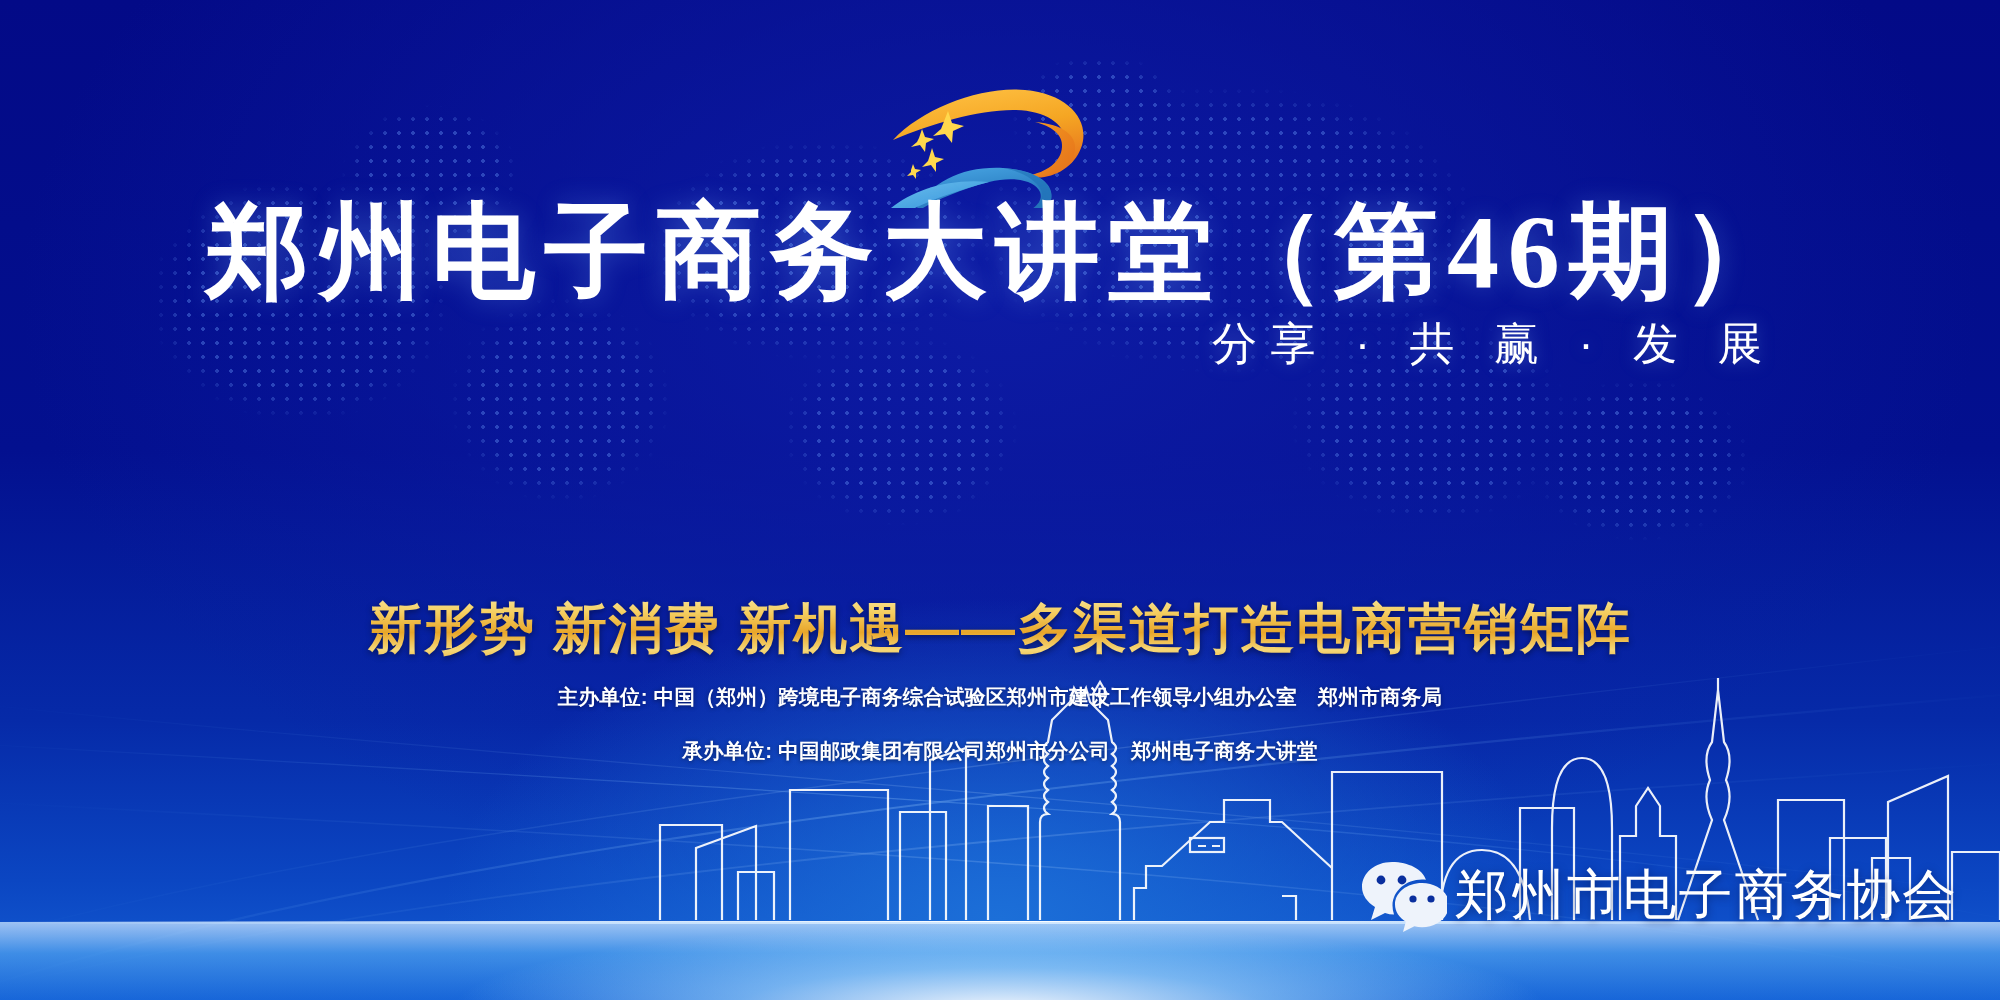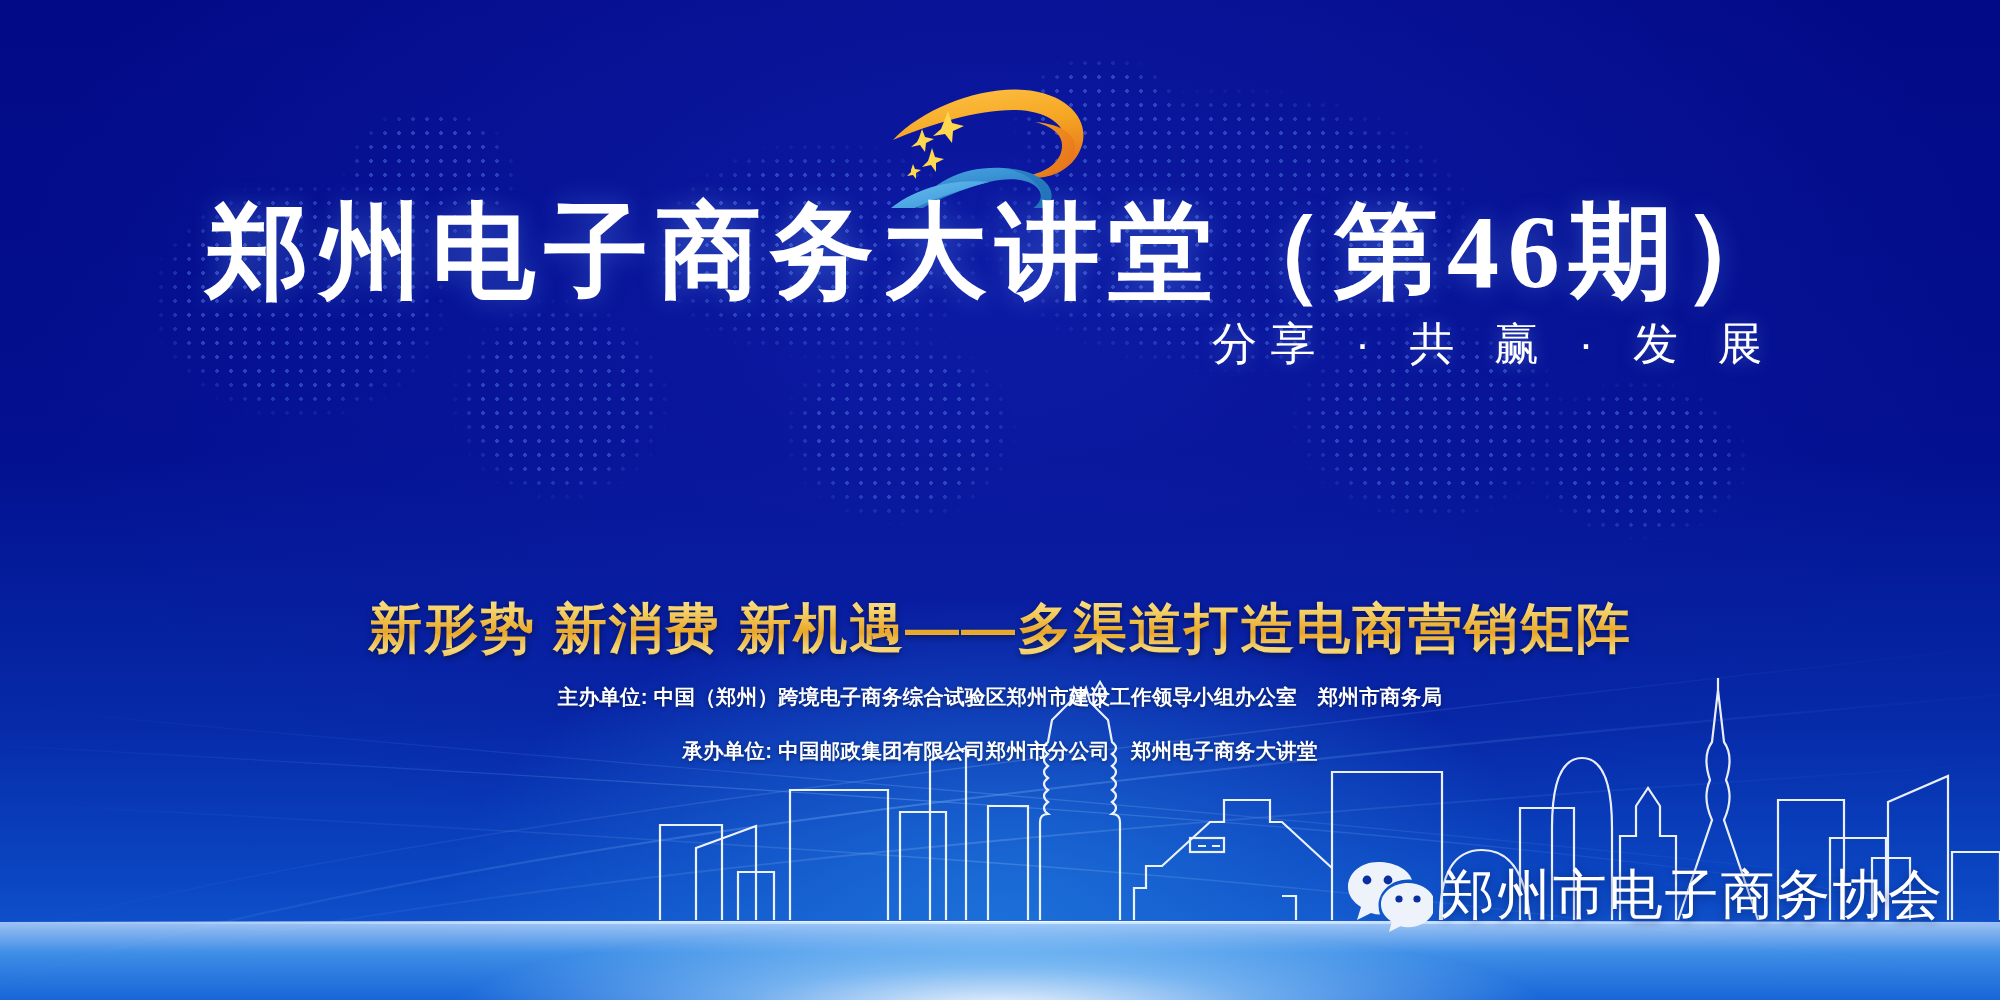--- a/index.html
+++ b/index.html
@@ -94,21 +94,21 @@
       radial-gradient(ellipse 760px 120px at 50% 112%, rgba(255,255,255,.95) 0%, rgba(180,225,255,.55) 35%, rgba(60,150,235,0) 72%),
       linear-gradient(180deg, rgba(198,226,255,.78) 0%, rgba(90,175,245,.62) 40%, rgba(30,120,225,.25) 100%);
   }
   .ground-line{
     position:absolute;left:0;bottom:76px;width:2000px;height:3px;pointer-events:none;
     background:linear-gradient(90deg,rgba(200,225,255,0) 0%,rgba(225,240,255,.85) 25%,#ffffff 50%,rgba(225,240,255,.85) 75%,rgba(200,225,255,0) 100%);
   }
 
   
   .wechat{
-    position:absolute;right:56px;bottom:68px;
+    position:absolute;right:42px;bottom:68px;
     display:flex;align-items:center;gap:8px;
   }
   .wechat-label{
     font-size:54px;font-weight:400;color:#ffffff;letter-spacing:.035em;
     text-shadow:0 2px 8px rgba(0,20,80,.55);
     white-space:nowrap;
   }
 </style>
 </head>
 <body>

